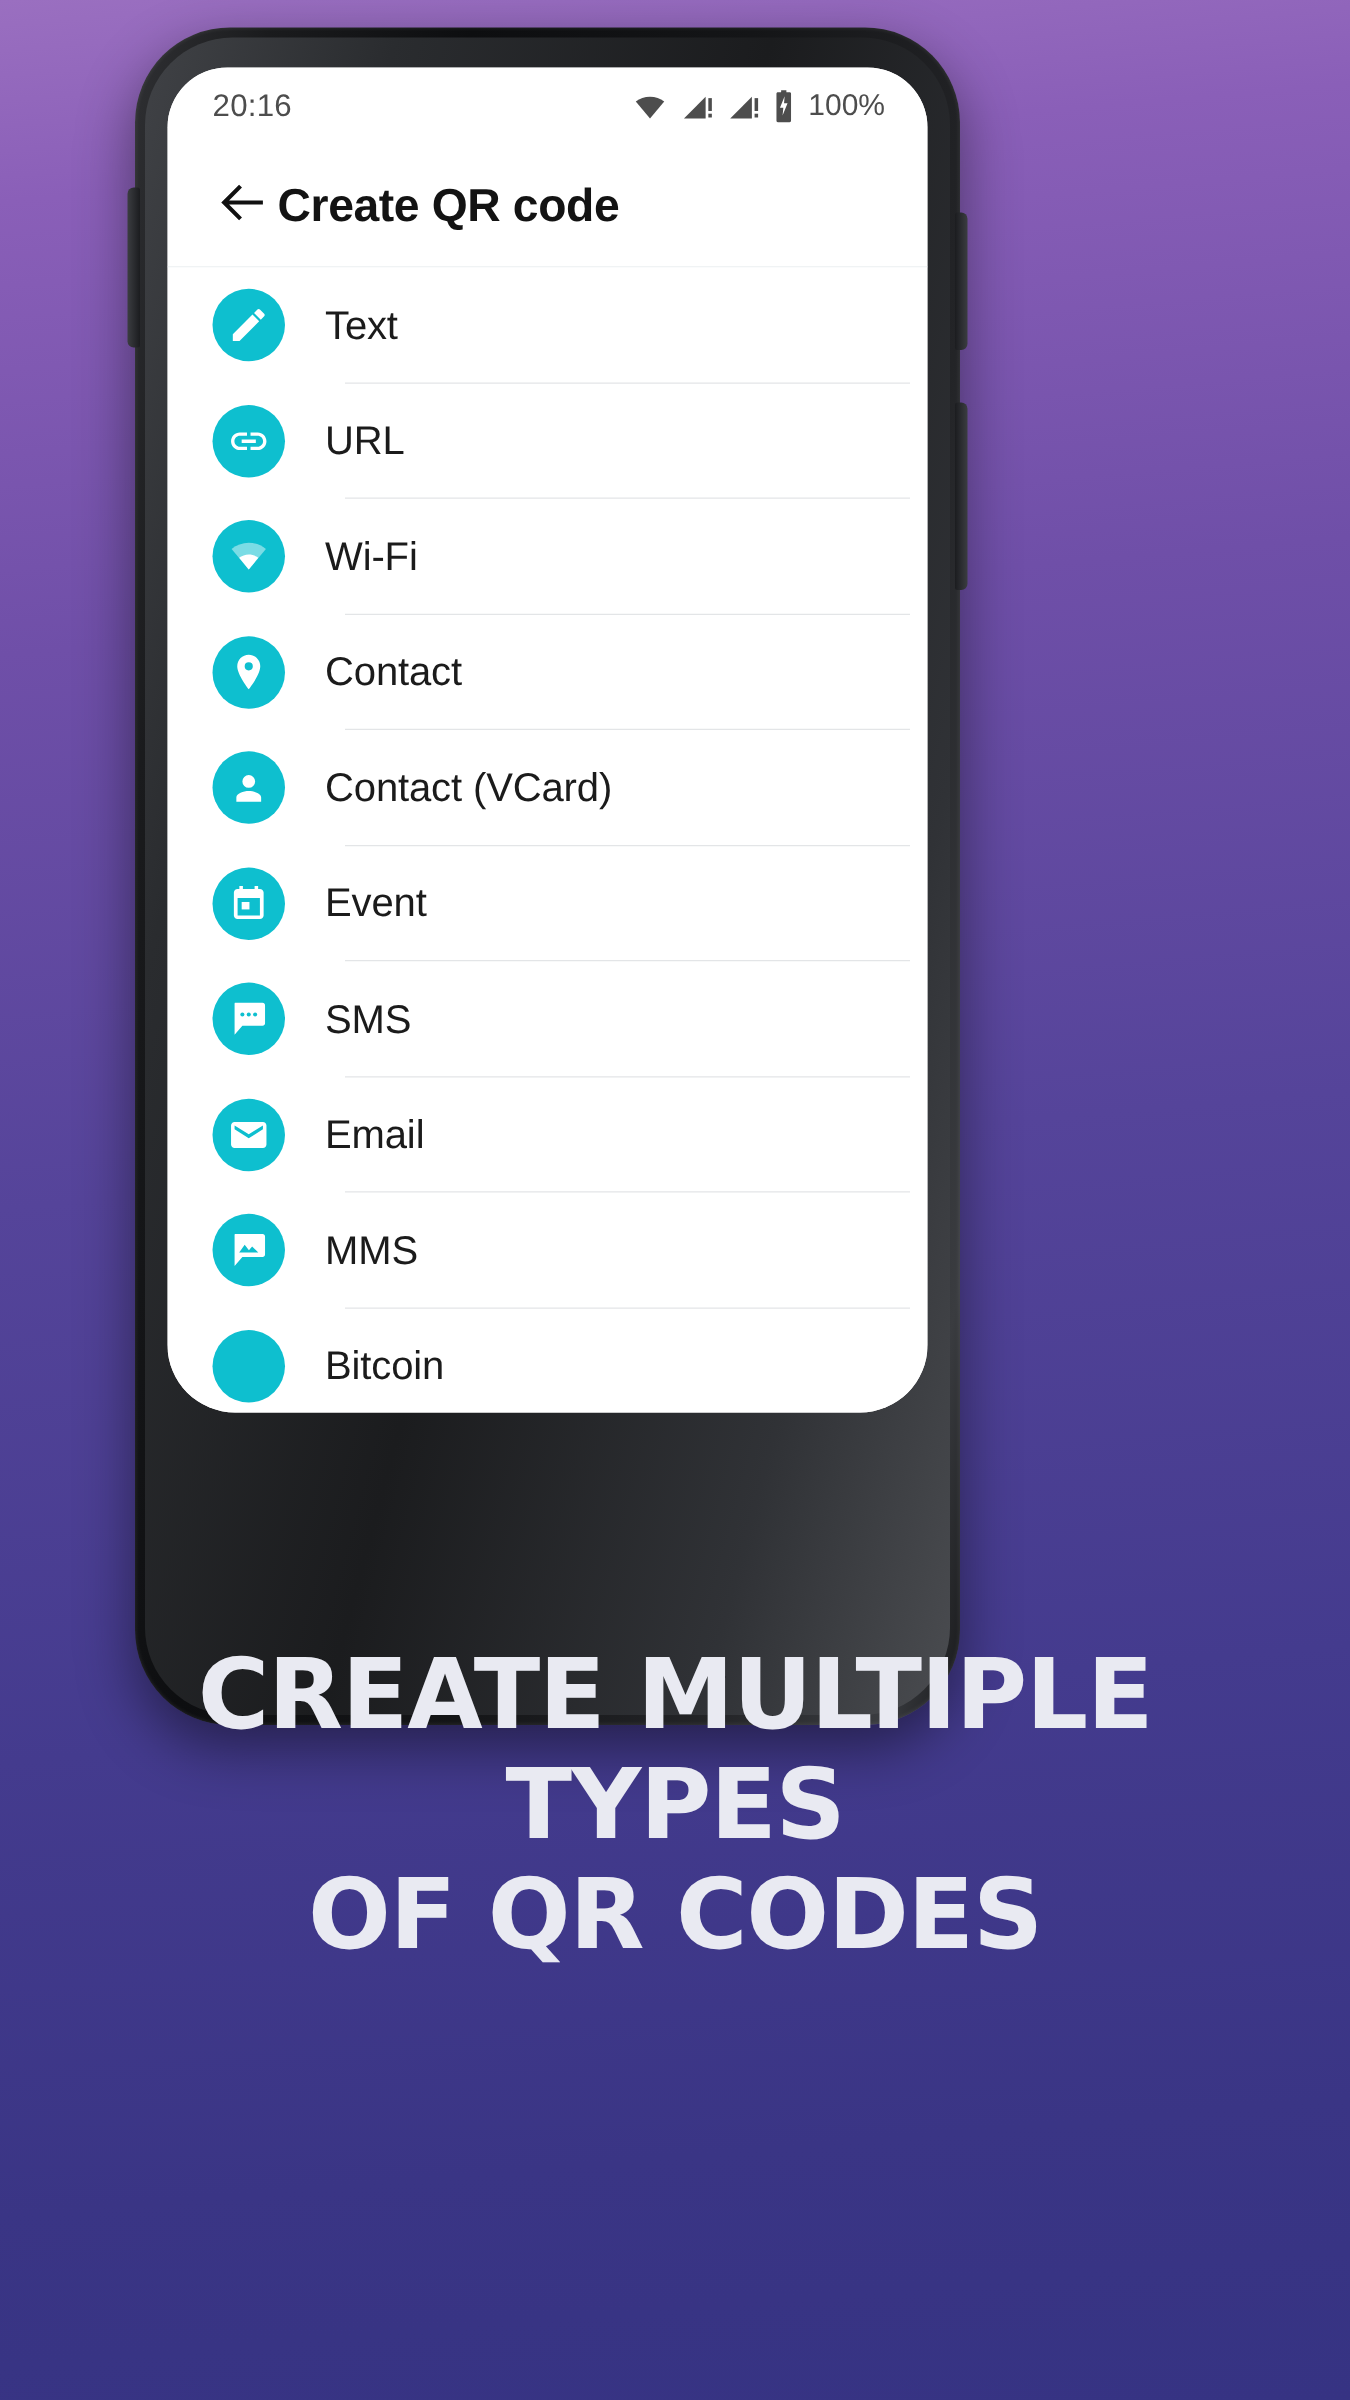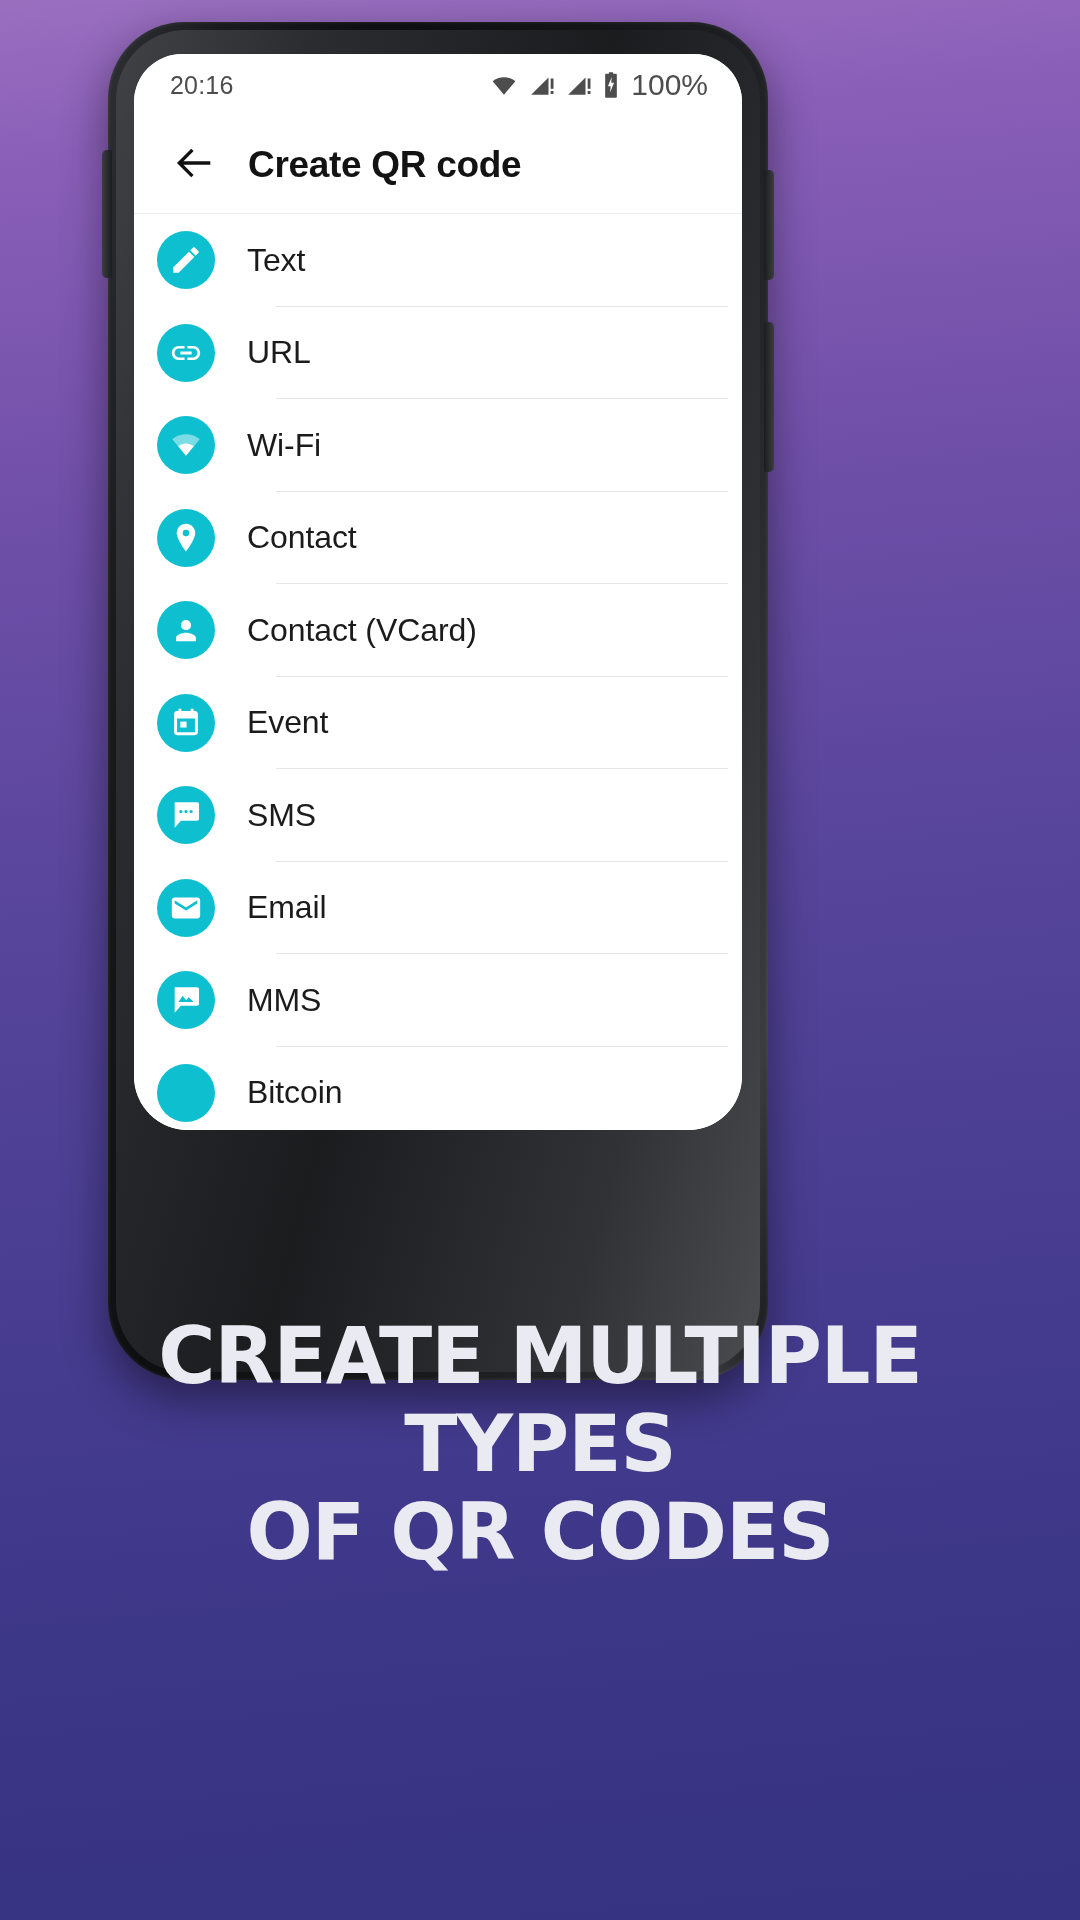--- a/index.html
+++ b/index.html
@@ -47,47 +47,47 @@
   
   #status-bar{
     height:62px;
     display:flex; align-items:center; justify-content:space-between;
     padding:0 34px 0 36px;
     background:#fff;
   }
   #status-time{ font-size:25px; color:#4d4d4d; letter-spacing:.2px; font-weight:400;}
   #status-icons{ display:flex; align-items:center; gap:9px; }
   #status-icons svg{ display:block; }
-  #status-battery-text{ font-size:30px; color:#4d4d4d; margin-left:2px;}
+  #status-battery-text{ font-size:24px; color:#4d4d4d; margin-left:2px;}
 
   
   #toolbar{
     height:98px;
     display:flex; align-items:center;
     padding:0 0 0 32px;
     background:#fff;
     border-bottom:1px solid #eceff1;
   }
   #back-button{ width:56px; height:56px; display:flex; align-items:center; justify-content:center; }
   #toolbar-title{
     font-size:37px; font-weight:700; color:#131313;
-    margin-left:26px; letter-spacing:-.3px;
+    letter-spacing:-.3px;
   }
 
   
   #type-list{
     position:relative;
     background:#fff;
     height:1138px;
     overflow:hidden;
   }
   .list-row{
     display:flex; align-items:center;
     height:92.5px;
-    padding-left:23px;
+    padding-left:36px;
     position:relative;
   }
   .row-icon{
     width:58px; height:58px; min-width:58px;
     border-radius:50%;
     display:flex; align-items:center; justify-content:center;
   }
   .row-label{
     font-size:32px; color:#1b1b1b; margin-left:32px;
     letter-spacing:-.1px; white-space:nowrap;

